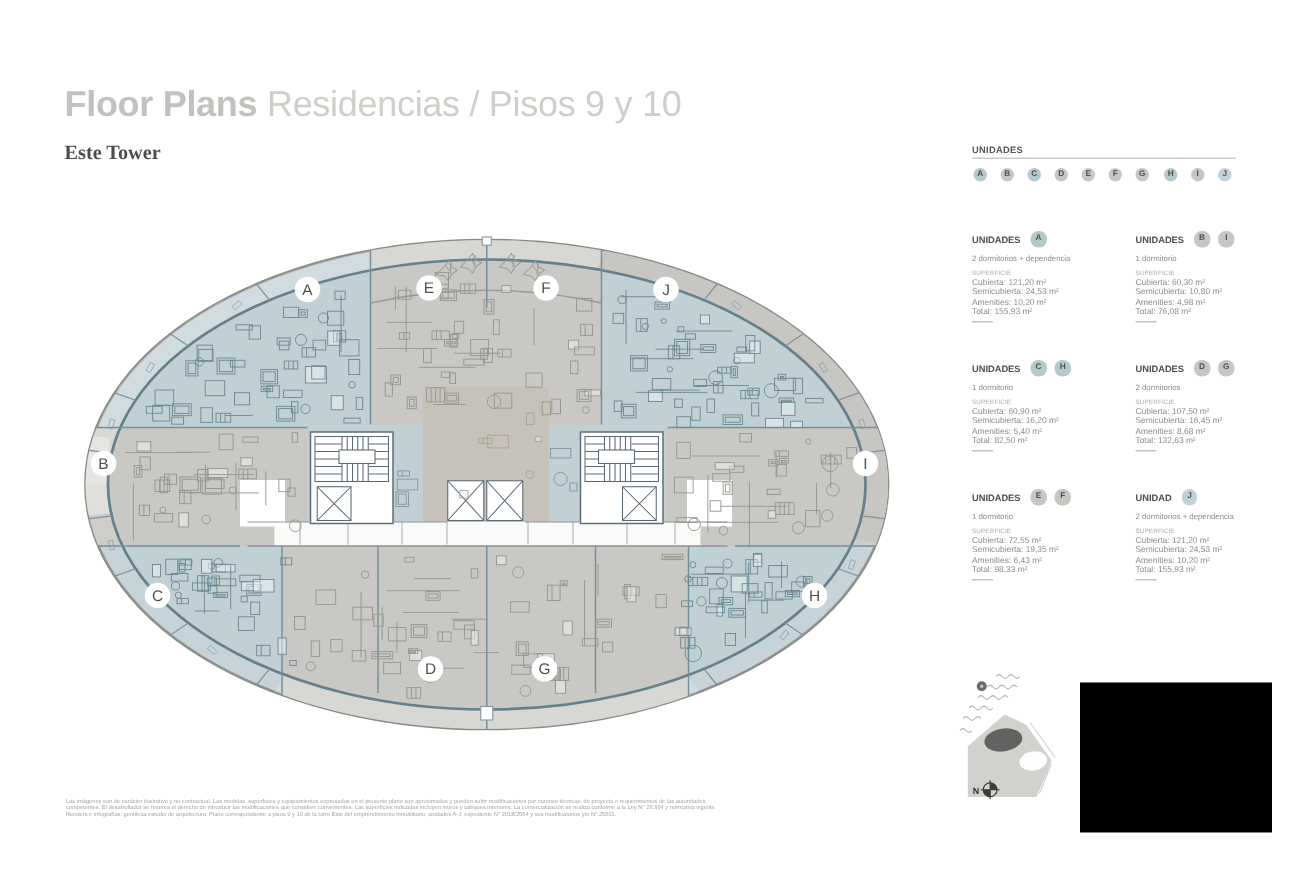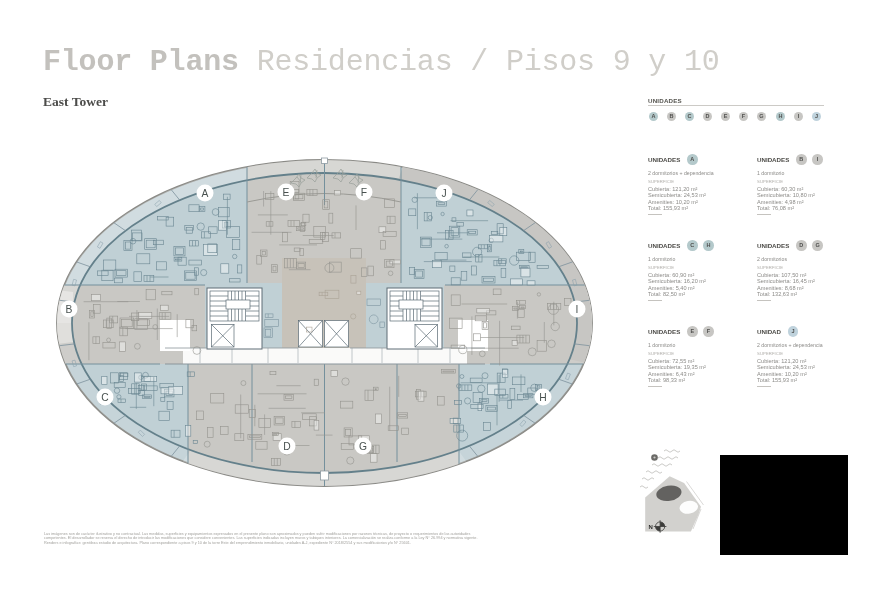--- a/index.html
+++ b/index.html
@@ -1,19 +1,19 @@
 <!DOCTYPE html>
 <html><head>
 <meta charset="utf-8">
 <style>
   html,body{margin:0;padding:0;}
   body{width:874px;height:591px;background:#ffffff;position:relative;overflow:hidden;
        font-family:"Liberation Sans",sans-serif;}
   .abs{position:absolute;}
-  #title{left:43px;top:45px;font-family:Liberation Mono, monospace;font-size:30px;color:#d0cec9;letter-spacing:-.2px;}
+  #title{left:43px;top:56px;font-family:Liberation Sans, sans-serif;font-size:24px;color:#d0cec9;letter-spacing:-.2px;}
   #title b{color:#c3c1bd;}
   #subtitle{left:43px;top:94px;font-family:"Liberation Serif",serif;font-size:13.5px;font-weight:bold;color:#4c4c4a;}
   
   #leg-head{left:648px;top:96.5px;font-size:6.2px;font-weight:bold;letter-spacing:.2px;color:#55544f;}
   #leg-line{left:648px;top:105px;width:176px;height:1px;background:#cccac6;}
   .crow{position:absolute;top:112px;width:9px;height:9px;border-radius:50%;
         font-size:5.5px;font-weight:bold;color:#4e4e4c;text-align:center;line-height:9px;}
   .blk{position:absolute;width:105px;font-size:5.6px;color:#8c8b88;line-height:6.4px;}
   .blk .bt{font-size:6.2px;font-weight:bold;letter-spacing:0;color:#4e4d49;margin-bottom:0;}
   .blk .bt .bc{display:inline-block;width:10.5px;height:10.5px;border-radius:50%;
@@ -24,21 +24,21 @@
   .blk .endline{width:14px;height:1px;background:#c5c3bf;margin-top:3px;}
   .teal{background:#b4c9cb;}
   .grey{background:#c7c6c3;}
   .bluej{background:#bfd2dc;}
   #blackrect{left:720px;top:455px;width:128px;height:100px;background:#000;}
   #footer{left:44px;top:531.5px;width:438px;font-size:3.8px;line-height:4.8px;color:#a3a29e;}
 </style>
 </head>
 <body>
 <div class="abs" id="title"><b>Floor Plans</b> Residencias / Pisos 9 y 10</div>
-<div class="abs" id="subtitle">East Tower</div>
+<div class="abs" id="subtitle">Este Tower</div>
 
 <svg class="abs" style="left:0;top:0" width="874" height="591" viewBox="0 0 874 591">
   <defs>
     <clipPath id="ell">
         <ellipse cx="324.5" cy="323" rx="267.5" ry="163"></ellipse>
       </clipPath>
   </defs>
 
   <ellipse cx="324.5" cy="323" rx="267.5" ry="163" fill="#c0d0d5" stroke="#8a8a86" stroke-width="1.8"></ellipse>
   <g clip-path="url(#ell)">

